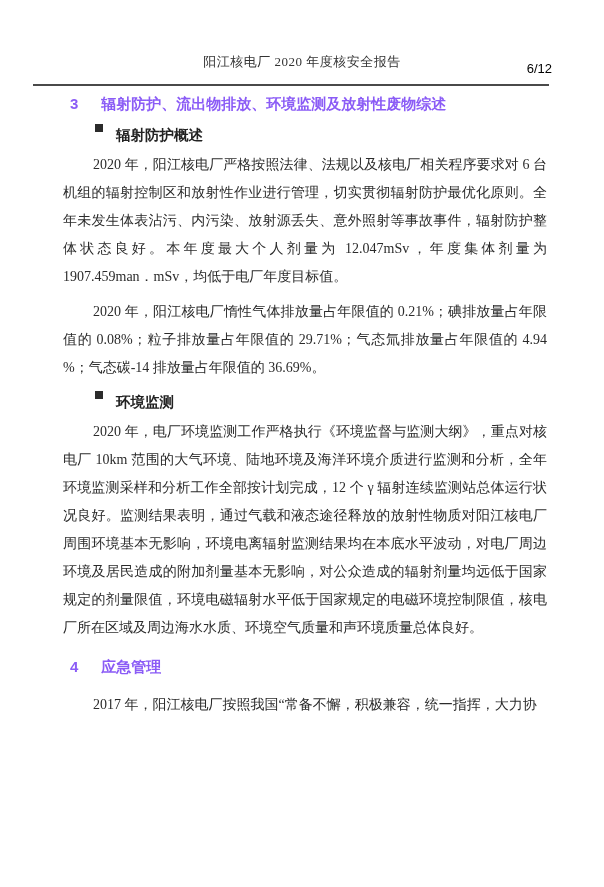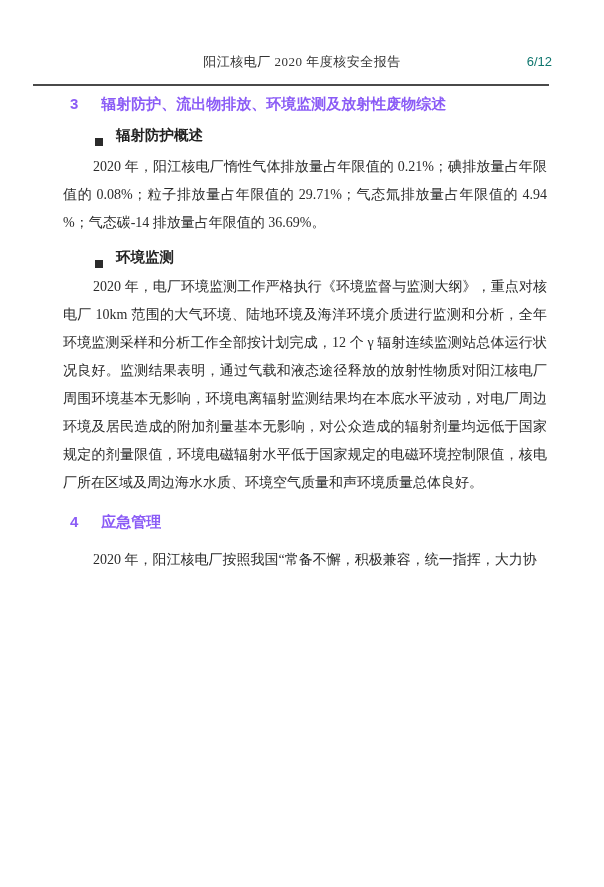--- a/index.html
+++ b/index.html
@@ -17,24 +17,24 @@
   .header-title {
     position: absolute;
     left: 0; right: 0; top: 53px;
     text-align: center;
     font-size: 13px;
     letter-spacing: 0.5px;
     color: #333333;
   }
   .page-number {
     position: absolute;
-    right: 52px; top: 54px;
+    right: 52px; top: 61px;
     font-size: 13px;
     font-family: "Liberation Sans", "DejaVu Sans", sans-serif;
-    color: #0f766e;
+    color: #000000;
   }
   .header-rule {
     position: absolute;
     left: 33px; right: 55px; top: 84px;
     border-top: 2px solid #4a4a4a;
     height: 0;
   }
   .content {
     padding: 0 57px 0 63px;
     font-size: 14px;
@@ -48,21 +48,21 @@
     font-size: 15px;
     line-height: 22px;
     font-family: "Liberation Sans", "DejaVu Sans", sans-serif;
     color: #8b5cf6;
     text-align: left;
   }
   .sec-num { display: inline-block; min-width: 27px; }
   .sub-heading {
     margin: 9px 0 0 32px;
     display: flex;
-    align-items: flex-end;
+    align-items: flex-start;
     gap: 13px;
     font-weight: bold;
     font-size: 14.5px;
     line-height: 22px;
     font-family: "Liberation Sans", "DejaVu Sans", sans-serif;
     color: #222222;
     text-align: left;
   }
   .sq {
     width: 8px; height: 8px;
@@ -93,29 +93,30 @@
 
     <div class="sec-heading">
       <span class="sec-num">3</span>
       <span class="sec-title">辐射防护、流出物排放、环境监测及放射性废物综述</span>
     </div>
 
     <div class="sub-heading">
       <span class="sq"></span>
       <span>辐射防护概述</span>
     </div>
+    <p class="para">2020 年，阳江核电厂严格按照法律、法规以及核电厂相关程序要求对 6 台机组的辐射控制区和放射性作业进行管理，切实贯彻辐射防护最优化原则。全年未发生体表沾污、内污染、放射源丢失、意外照射等事故事件，辐射防护整体状态良好。本年度最大个人剂量为 12.047mSv，年度集体剂量为 1907.459man．mSv，均低于电厂年度目标值。</p>
 
     <p class="para gap">2020 年，阳江核电厂惰性气体排放量占年限值的 0.21%；碘排放量占年限值的 0.08%；粒子排放量占年限值的 29.71%；气态氚排放量占年限值的 4.94 %；气态碳-14 排放量占年限值的 36.69%。</p>
 
     <div class="sub-heading">
       <span class="sq"></span>
       <span>环境监测</span>
     </div>
     <p class="para">2020 年，电厂环境监测工作严格执行《环境监督与监测大纲》，重点对核电厂 10km 范围的大气环境、陆地环境及海洋环境介质进行监测和分析，全年环境监测采样和分析工作全部按计划完成，12 个 γ 辐射连续监测站总体运行状况良好。监测结果表明，通过气载和液态途径释放的放射性物质对阳江核电厂周围环境基本无影响，环境电离辐射监测结果均在本底水平波动，对电厂周边环境及居民造成的附加剂量基本无影响，对公众造成的辐射剂量均远低于国家规定的剂量限值，环境电磁辐射水平低于国家规定的电磁环境控制限值，核电厂所在区域及周边海水水质、环境空气质量和声环境质量总体良好。</p>
 
     <div class="sec-heading sec4">
       <span class="sec-num">4</span>
       <span class="sec-title">应急管理</span>
     </div>
-    <p class="para last">2020 年，阳江核电厂按照我国“常备不懈，积极兼容，统一指挥，大力协</p>
+    <p class="para last">2017 年，阳江核电厂按照我国“常备不懈，积极兼容，统一指挥，大力协</p>
 
   </main>
 </div>
 
 </body></html>

